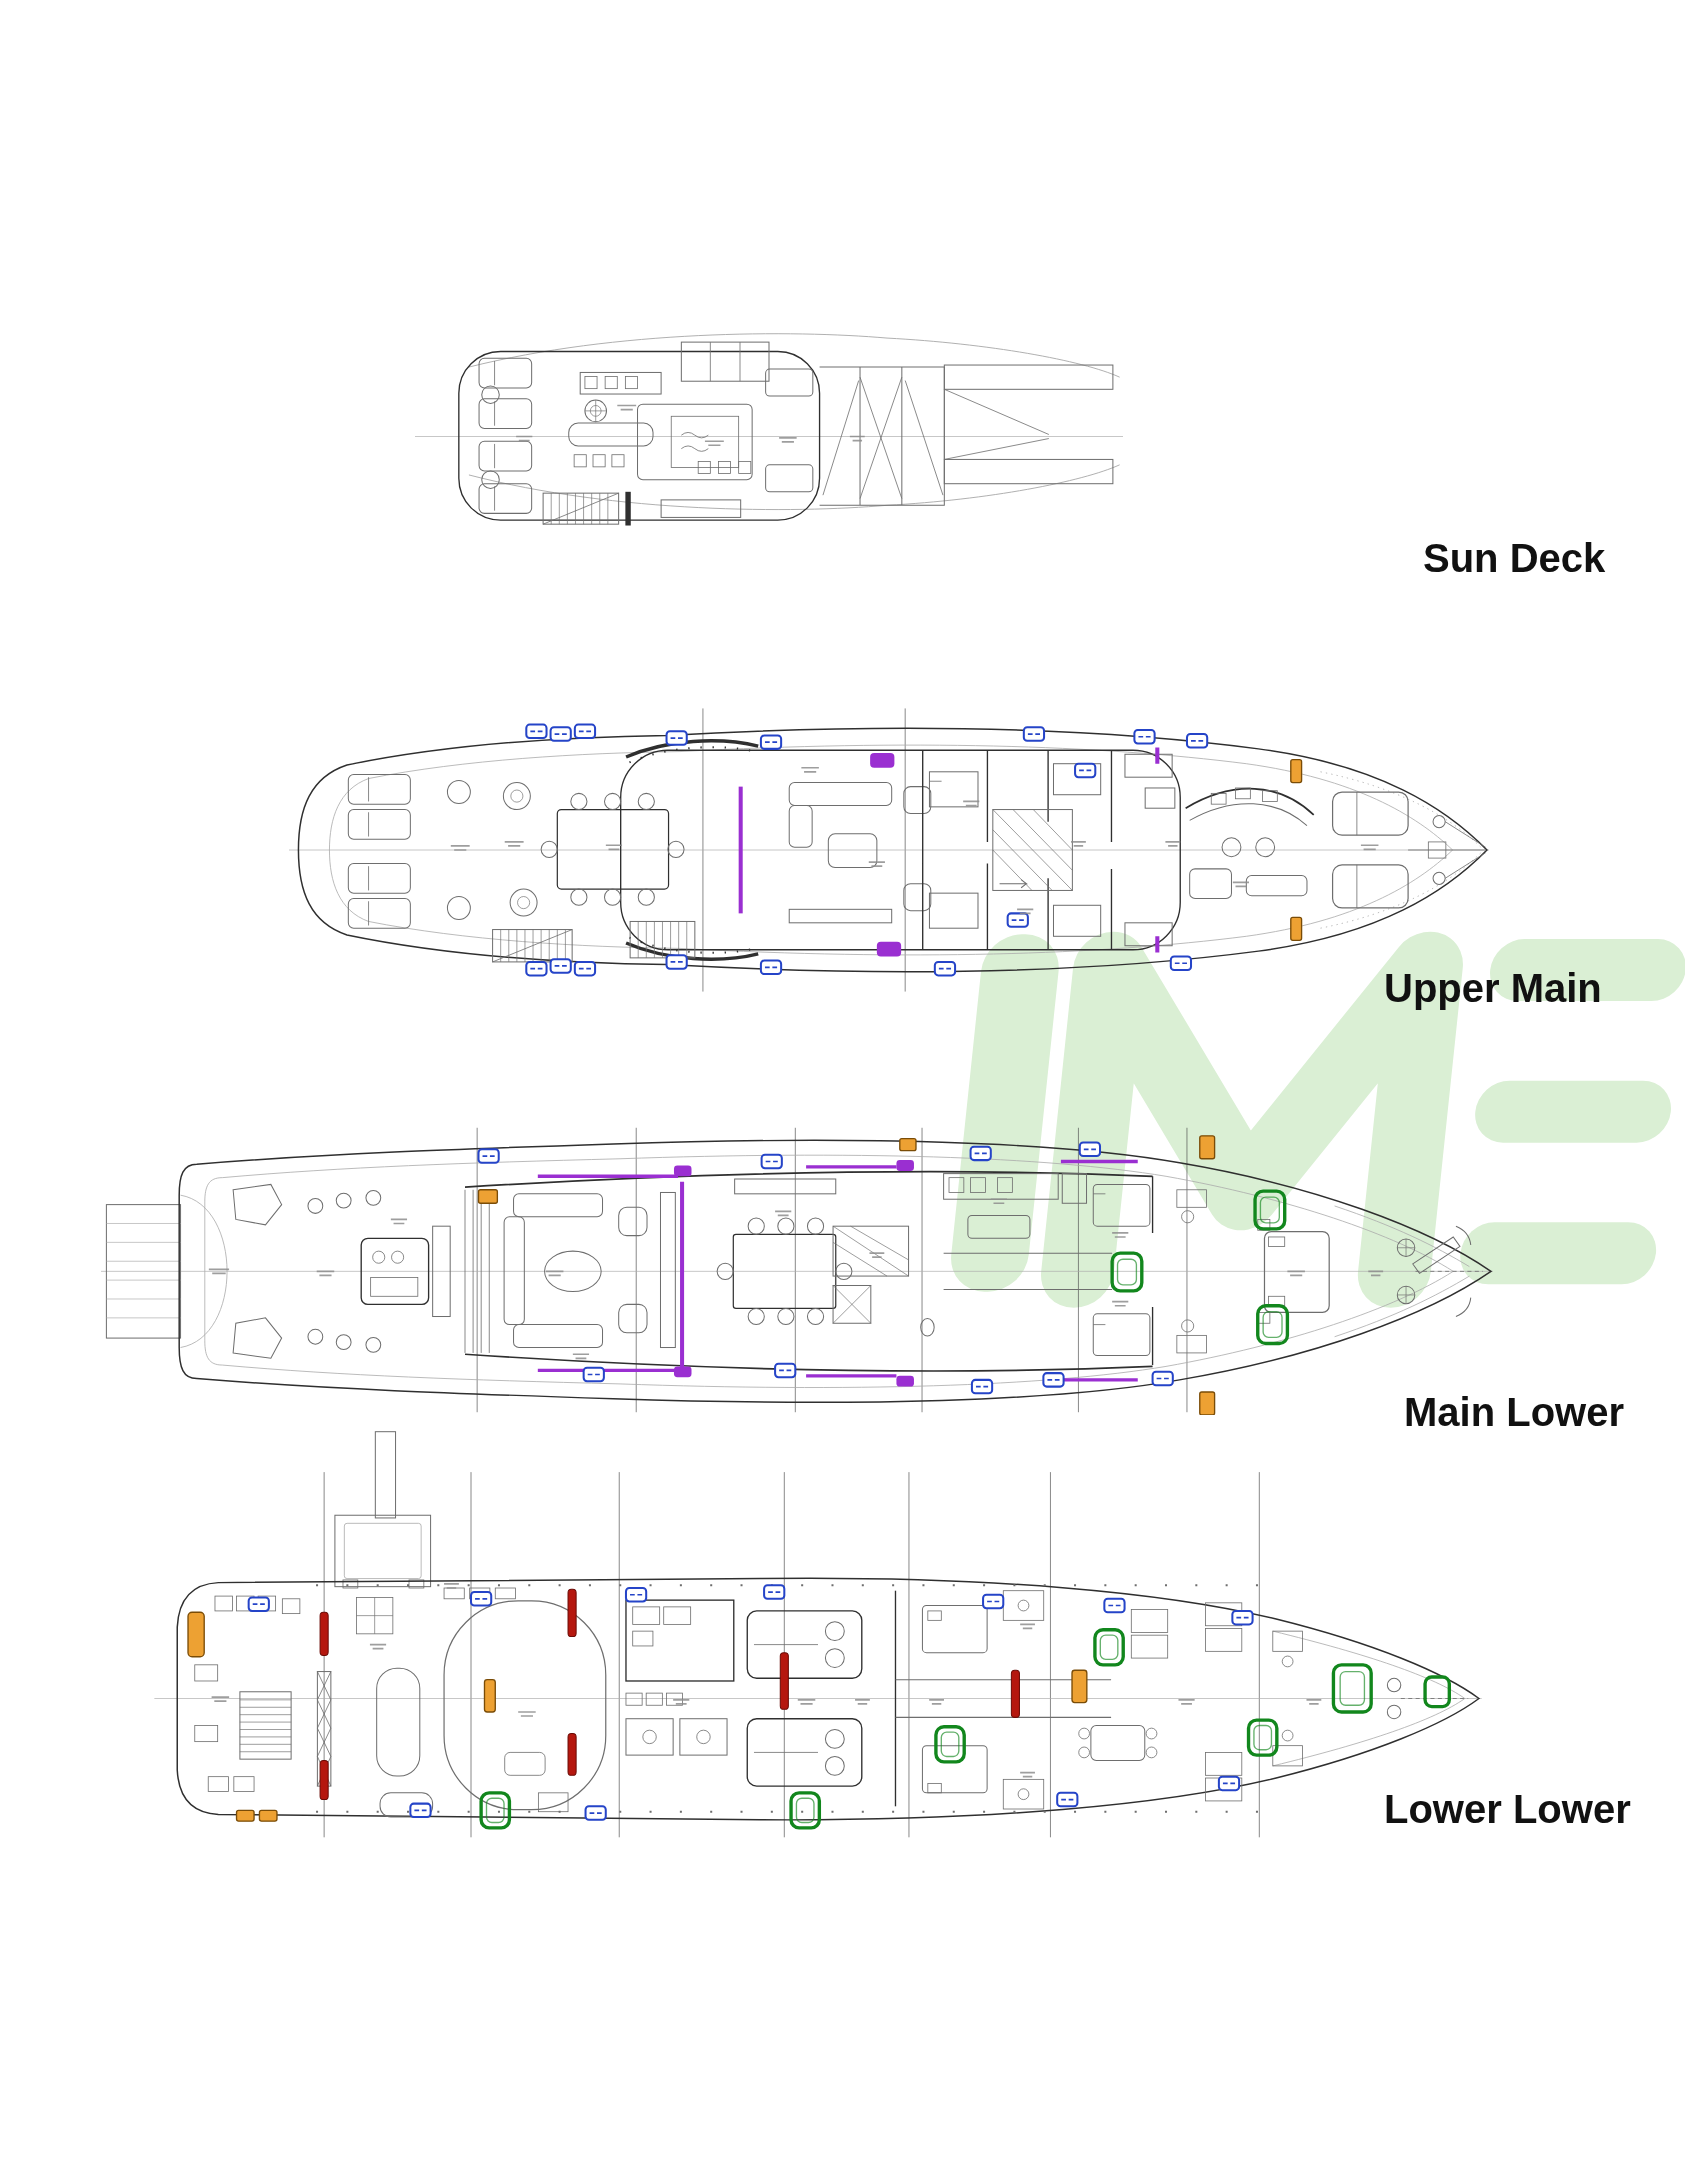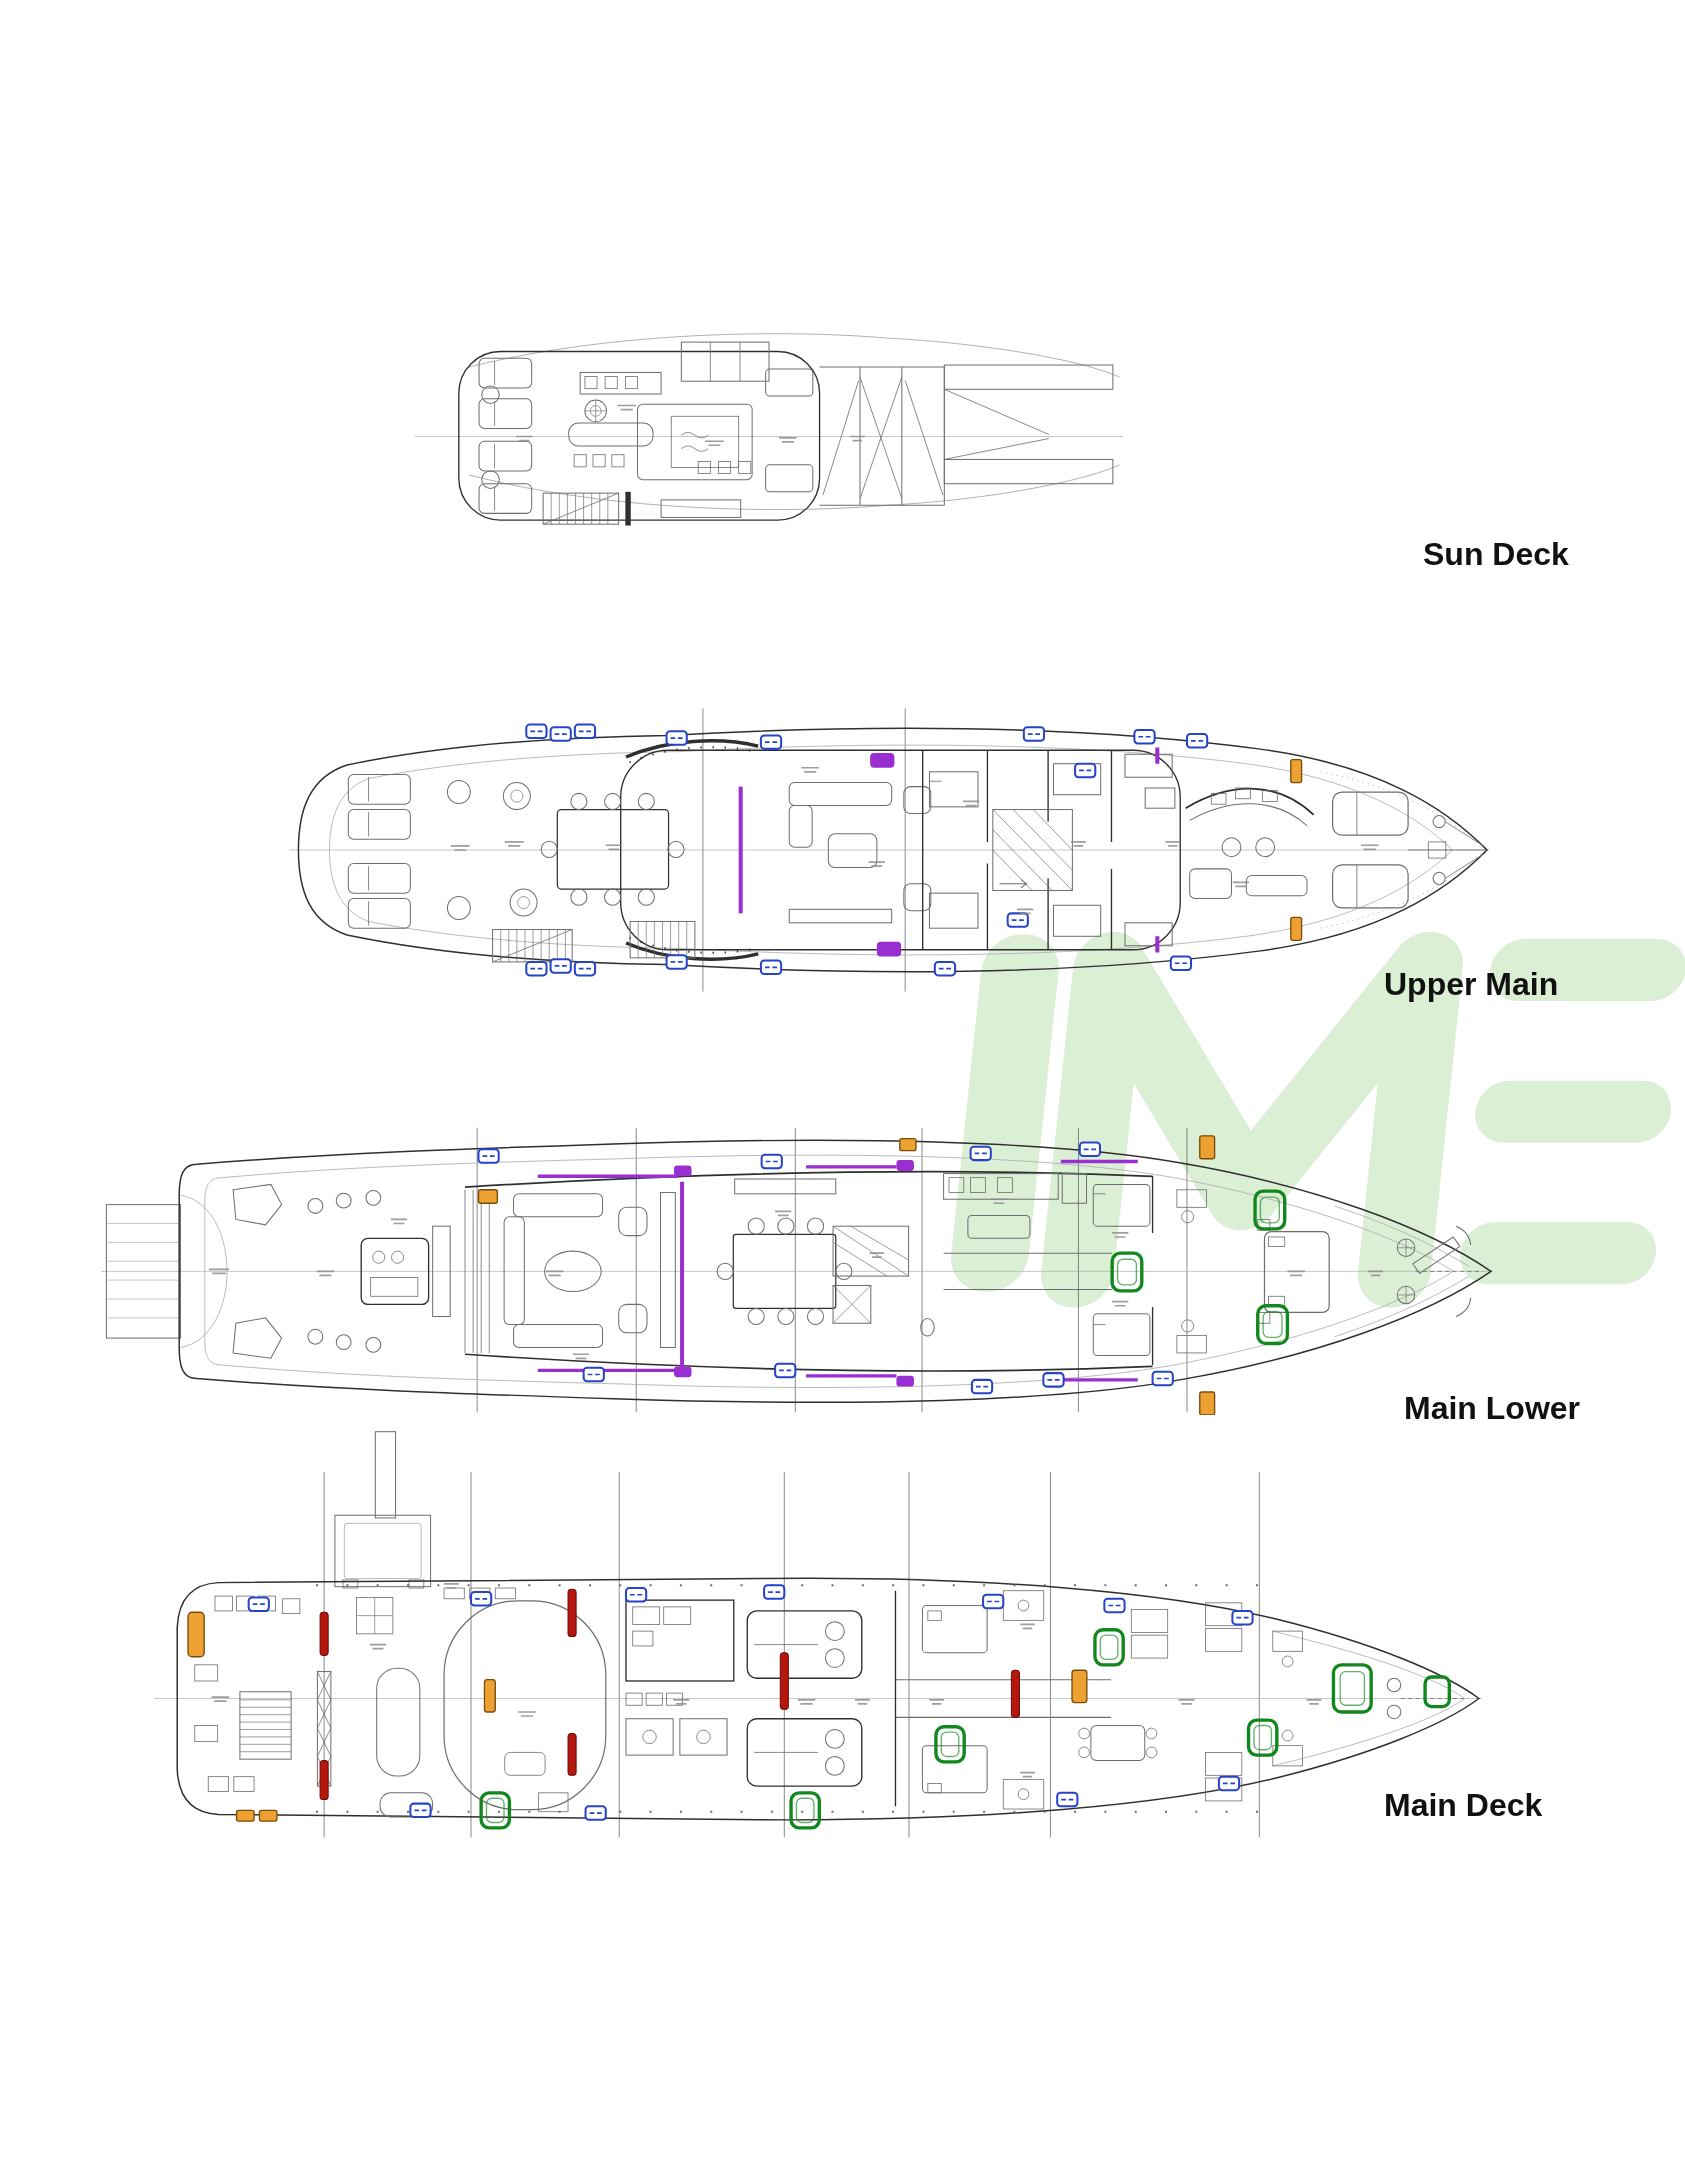--- a/index.html
+++ b/index.html
@@ -8,21 +8,21 @@
     --c-micro_text:#8d8d8d;
     --c-blue:#2544c8; --c-purple:#9a2fd1;
     --c-orange:#eda133; --c-orange_dark:#7a4c07;
     --c-green:#12871d; --c-red:#b5170e; --c-red_dark:#6b0b06;
     --c-watermark:#daefd4;
   }
   html,body{margin:0;padding:0;}
   body{background:#fff;font-family:"Liberation Sans", sans-serif;}
   .page{position:relative;width:1686px;height:2183px;background:var(--c-page_bg);overflow:hidden;}
   .plan{position:absolute;}
-  .deck-label{position:absolute;font-weight:700;font-size:32px;color:var(--c-label_text);
+  .deck-label{position:absolute;font-weight:700;font-size:40px;color:var(--c-label_text);
     letter-spacing:0px;white-space:nowrap;}
   
   .st-dark{stroke:var(--c-line_dark);fill:none;}
   .st-mid{stroke:var(--c-line_mid);fill:none;}
   .st-light{stroke:var(--c-line_light);fill:none;}
   .st-sec{stroke:#4f4f4f;fill:none;}
   .lbl{stroke:var(--c-micro_text);fill:none;stroke-width:2.5;opacity:.85;}
   .bstroke{stroke:var(--c-blue);fill:#ffffff;}
   .bline{stroke:var(--c-blue);fill:none;}
   .gstroke{stroke:var(--c-green);fill:none;}
@@ -543,16 +543,16 @@
       <path class="lbl" transform="translate(955,402)" d="M0 0h26M4 6h18"></path>
       <path class="lbl" transform="translate(1150,402)" d="M0 0h22M4 6h14"></path>
       <path class="lbl" transform="translate(1285,290)" d="M0 0h22M4 6h14"></path>
       <path class="lbl" transform="translate(1285,510)" d="M0 0h22M4 6h14"></path>
       <path class="lbl" transform="translate(1520,402)" d="M0 0h24M4 6h16"></path>
       <path class="lbl" transform="translate(1710,402)" d="M0 0h22M4 6h14"></path>
       <path class="lbl" transform="translate(430,230)" d="M0 0h22M4 6h14"></path>
       <path class="lbl" transform="translate(1040,402)" d="M0 0h22M4 6h14"></path>
     </g>
   </svg>
-  <div class="deck-label" style="left:1384px;top:1787px;">Main Deck</div>
+  <div class="deck-label" style="left:1384px;top:1787px;">Lower Lower</div>
 
 </div>
 
 
 </body></html>

